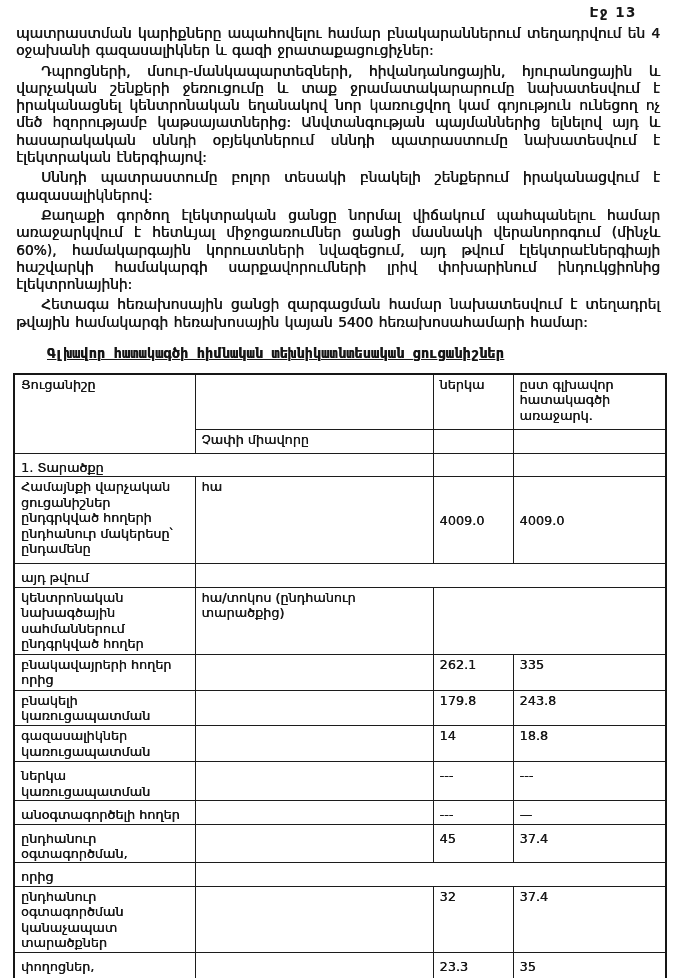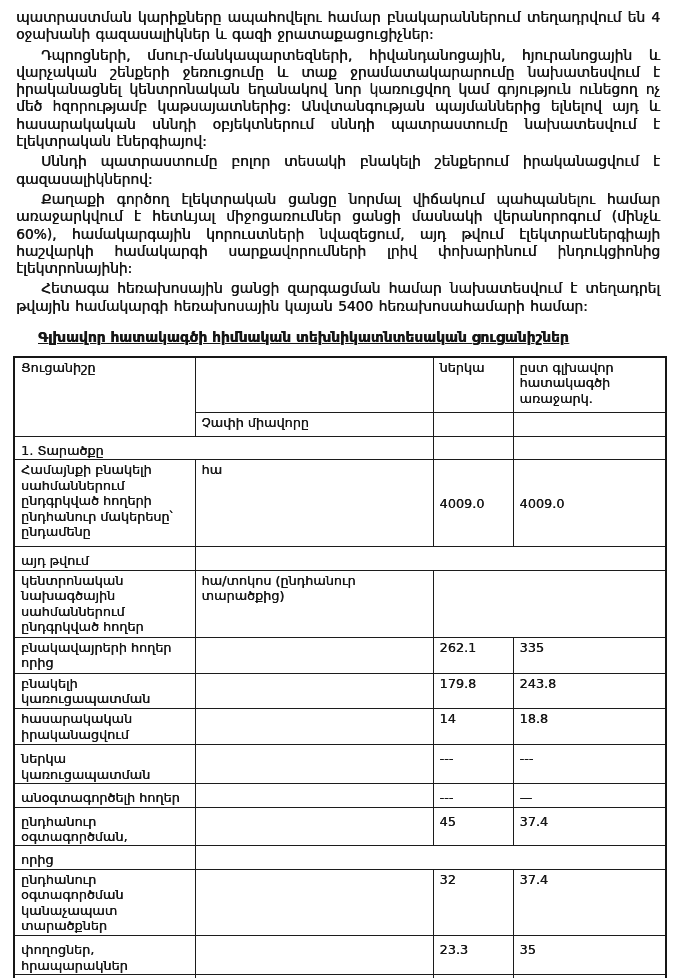--- a/index.html
+++ b/index.html
@@ -12,22 +12,22 @@
     text-align:right;font-weight:bold;font-size:13.5px;letter-spacing:1.5px;
     padding-right:26px;line-height:16px;
   }
   .body-text{margin-top:5px;}
   .body-text p{
     margin:3px;font-size:13.8px;line-height:17.3px;text-align:justify;
     text-indent:25px;text-shadow:0.45px 0 0 currentColor;word-spacing:1px;
   }
   .body-text p.no-indent{text-indent:0;}
   .doc-heading{
-    margin:14px 0 0 25px;font-size:13.8px;font-weight:bold;
-    text-decoration:underline;text-shadow:0.45px 0 0 currentColor;
+    margin:14px 0 0 34px;font-size:13.8px;font-weight:bold;
+    text-decoration:underline;text-shadow:0.45px 0 0 currentColor;font-family:Liberation Mono, monospace;
   }
   table.indicators{
     border-collapse:collapse;table-layout:fixed;width:652px;margin-top:11px;
     border:2px solid #161616;
   }
   table.indicators col.c1{width:181px;}
   table.indicators col.c2{width:238px;}
   table.indicators col.c3{width:80px;}
   table.indicators col.c4{width:153px;}
   table.indicators th,table.indicators td{
@@ -42,20 +42,21 @@
   tr.r-tall td{height:82px;}
   tr.r-tall td.val{vertical-align:middle;}
   tr.r-merged td{height:62px;}
   td.val{white-space:nowrap;}
 </style>
 </head>
 <body>
 
 <div class="page">
 
+  <div class="page-number">Էջ 13</div>
 
   <div class="body-text">
     <p class="no-indent">պատրաստման կարիքները ապահովելու համար բնակարաններում տեղադրվում են 4 օջախանի գազասալիկներ և գազի ջրատաքացուցիչներ:</p>
     <p>Դպրոցների, մսուր-մանկապարտեզների, հիվանդանոցային, հյուրանոցային և վարչական շենքերի ջեռուցումը և տաք ջրամատակարարումը նախատեսվում է իրականացնել կենտրոնական եղանակով նոր կառուցվող կամ գոյություն ունեցող ոչ մեծ հզորությամբ կաթսայատներից: Անվտանգության պայմաններից ելնելով այդ և հասարակական սննդի օբյեկտներում սննդի պատրաստումը նախատեսվում է էլեկտրական էներգիայով:</p>
     <p>Սննդի պատրաստումը բոլոր տեսակի բնակելի շենքերում իրականացվում է գազասալիկներով:</p>
     <p>Քաղաքի գործող էլեկտրական ցանցը նորմալ վիճակում պահպանելու համար առաջարկվում է հետևյալ միջոցառումներ ցանցի մասնակի վերանորոգում (մինչև 60%), համակարգային կորուստների նվազեցում, այդ թվում էլեկտրաէներգիայի հաշվարկի համակարգի սարքավորումների լրիվ փոխարինում ինդուկցիոնից էլեկտրոնայինի:</p>
     <p>Հետագա հեռախոսային ցանցի զարգացման համար նախատեսվում է տեղադրել թվային համակարգի հեռախոսային կայան 5400 հեռախոսահամարի համար:</p>
   </div>
 
   <div class="doc-heading">Գլխավոր հատակագծի հիմնական տեխնիկատնտեսական ցուցանիշներ</div>
@@ -80,21 +81,21 @@
         <td></td>
       </tr>
 
       <tr class="r-slim">
         <td class="lbl" colspan="2">1. Տարածքը</td>
         <td class="val"></td>
         <td class="val"></td>
       </tr>
 
       <tr class="r-tall">
-        <td class="lbl">Համայնքի բնակելի սահմաններում ընդգրկված հողերի ընդհանուր մակերեսը՝ ընդամենը</td>
+        <td class="lbl">Համայնքի վարչական ցուցանիշներ ընդգրկված հողերի ընդհանուր մակերեսը՝ ընդամենը</td>
         <td>հա</td>
         <td class="val">4009.0</td>
         <td class="val">4009.0</td>
       </tr>
 
       <tr class="r-slim">
         <td class="lbl">այդ թվում</td>
         <td colspan="3"></td>
       </tr>
 
@@ -112,21 +113,21 @@
       </tr>
 
       <tr>
         <td class="lbl">բնակելի կառուցապատման</td>
         <td></td>
         <td class="val">179.8</td>
         <td class="val">243.8</td>
       </tr>
 
       <tr>
-        <td class="lbl">հասարակական իրականացվում</td>
+        <td class="lbl">գազասալիկներ կառուցապատման</td>
         <td></td>
         <td class="val">14</td>
         <td class="val">18.8</td>
       </tr>
 
       <tr class="r-slim">
         <td class="lbl">ներկա կառուցապատման</td>
         <td></td>
         <td class="val">---</td>
         <td class="val">---</td>

